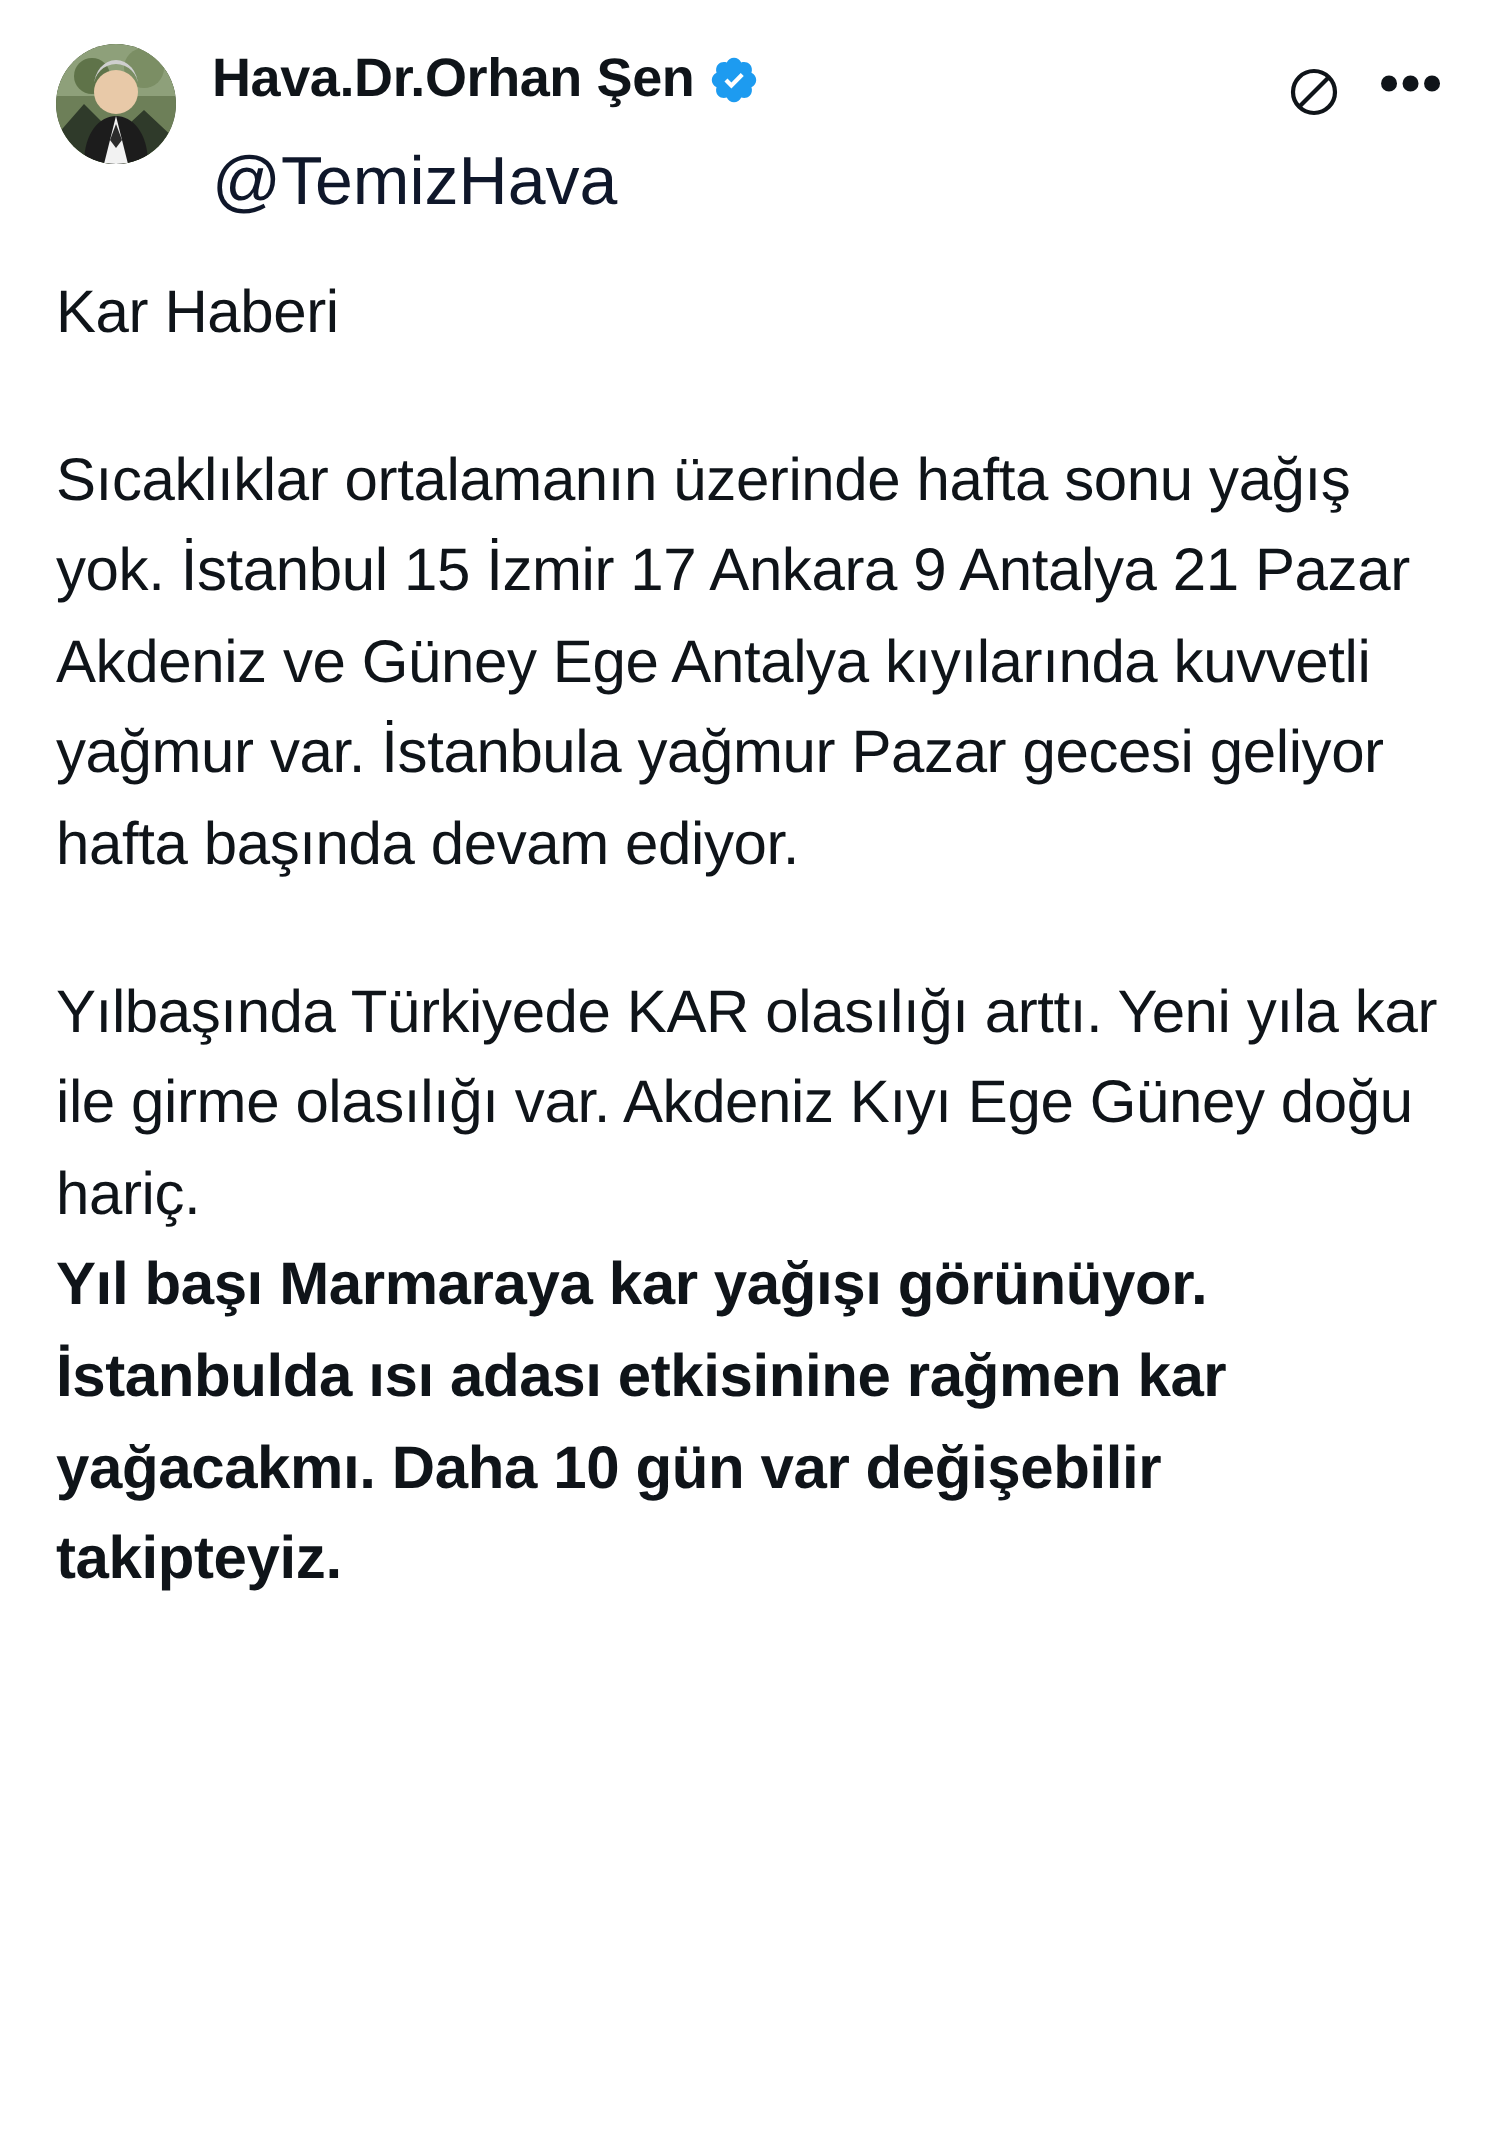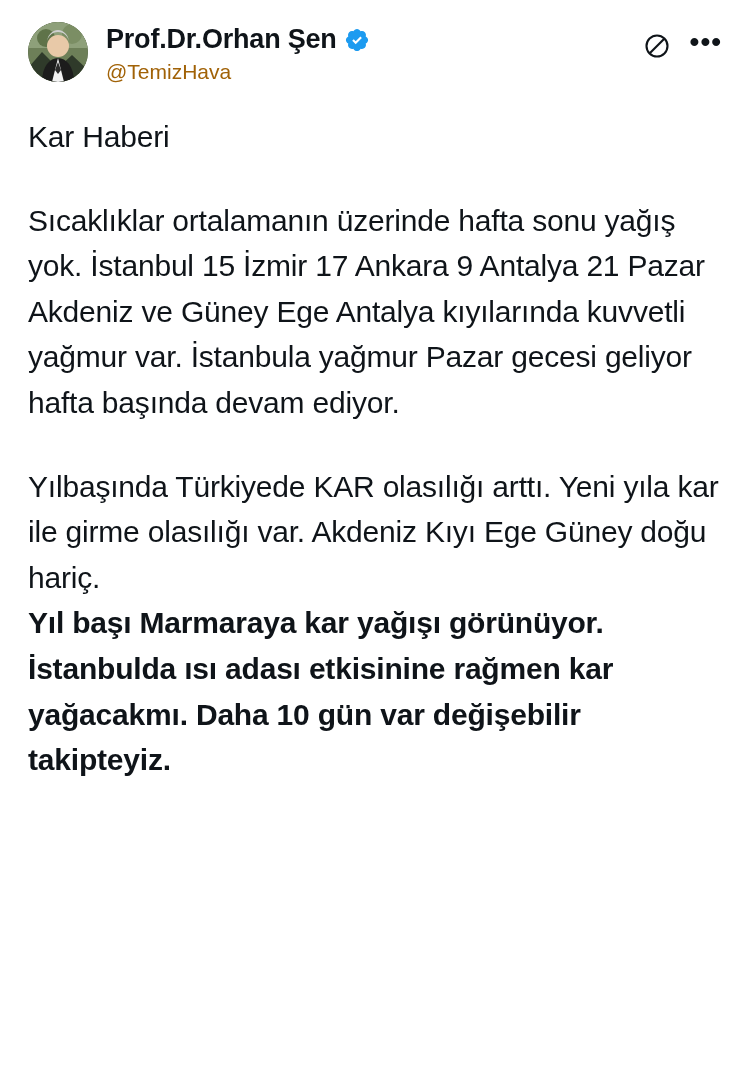--- a/index.html
+++ b/index.html
@@ -56,24 +56,24 @@
     line-height: 1.15;
     white-space: nowrap;
   }
   .verified-badge {
     width: 26px;
     height: 26px;
     flex: 0 0 26px;
     display: inline-block;
   }
   .handle {
-    font-size: 21px;
-    color: #a16207;
+    font-size: 34px;
+    color: #0f172a;
     line-height: 1.2;
-    margin-top: 4px;
+    margin-top: 16px;
     white-space: nowrap;
   }
   .header-actions {
     display: flex;
     align-items: center;
     gap: 18px;
     padding-top: 6px;
     flex: 0 0 auto;
   }
   .icon-btn {
@@ -86,21 +86,21 @@
   }
   .more-dots {
     font-size: 28px;
     line-height: 1;
     color: #0f1419;
     letter-spacing: 1px;
     font-weight: bold;
     padding-bottom: 8px;
   }
   .tweet-body {
-    margin-top: 16px;
+    margin-top: 36px;
     font-size: 30px;
     line-height: 1.52;
     color: #0f1419;
     letter-spacing: -0.2px;
     word-wrap: break-word;
   }
   .para {
     margin: 0;
     white-space: pre-wrap;
   }
@@ -136,21 +136,21 @@
           <path d="M19 21 a11 11 0 0 1 22 0 a11 13 0 0 0 -22 0 z" fill="#cfcfcf"></path>
           <path d="M14 60 C14 44 22 36 30 36 C38 36 46 44 46 60 Z" fill="#1c1c1c"></path>
           <path d="M30 36 L24 60 L36 60 Z" fill="#f2f2f2"></path>
           <path d="M30 40 L27 48 L30 52 L33 48 Z" fill="#2b2b2b"></path>
         </g>
       </svg>
     </div>
 
     <div class="identity">
       <div class="name-row">
-        <span class="display-name">Prof.Dr.Orhan Şen</span>
+        <span class="display-name">Hava.Dr.Orhan Şen</span>
         <span class="verified-badge">
           <svg width="26" height="26" viewBox="0 0 24 24" aria-hidden="true">
             <path fill="#1d9bf0" d="M22.25 12c0-1.43-.88-2.67-2.19-3.34.46-1.39.2-2.9-.81-3.91s-2.52-1.27-3.91-.81C14.67 2.63 13.43 1.75 12 1.75s-2.67.88-3.34 2.19c-1.39-.46-2.9-.2-3.91.81s-1.27 2.52-.81 3.91C2.63 9.33 1.75 10.57 1.75 12s.88 2.67 2.19 3.34c-.46 1.39-.2 2.9.81 3.91s2.52 1.27 3.91.81c.67 1.31 1.91 2.19 3.34 2.19s2.67-.88 3.34-2.19c1.39.46 2.9.2 3.91-.81s1.27-2.52.81-3.91c1.31-.67 2.19-1.91 2.19-3.34z"></path>
             <path fill="#ffffff" d="M10.8 15.9l-3.2-3.2 1.4-1.4 1.8 1.8 4.3-4.3 1.4 1.4-5.7 5.7z"></path>
           </svg>
         </span>
       </div>
       <div class="handle">@TemizHava</div>
     </div>
 

